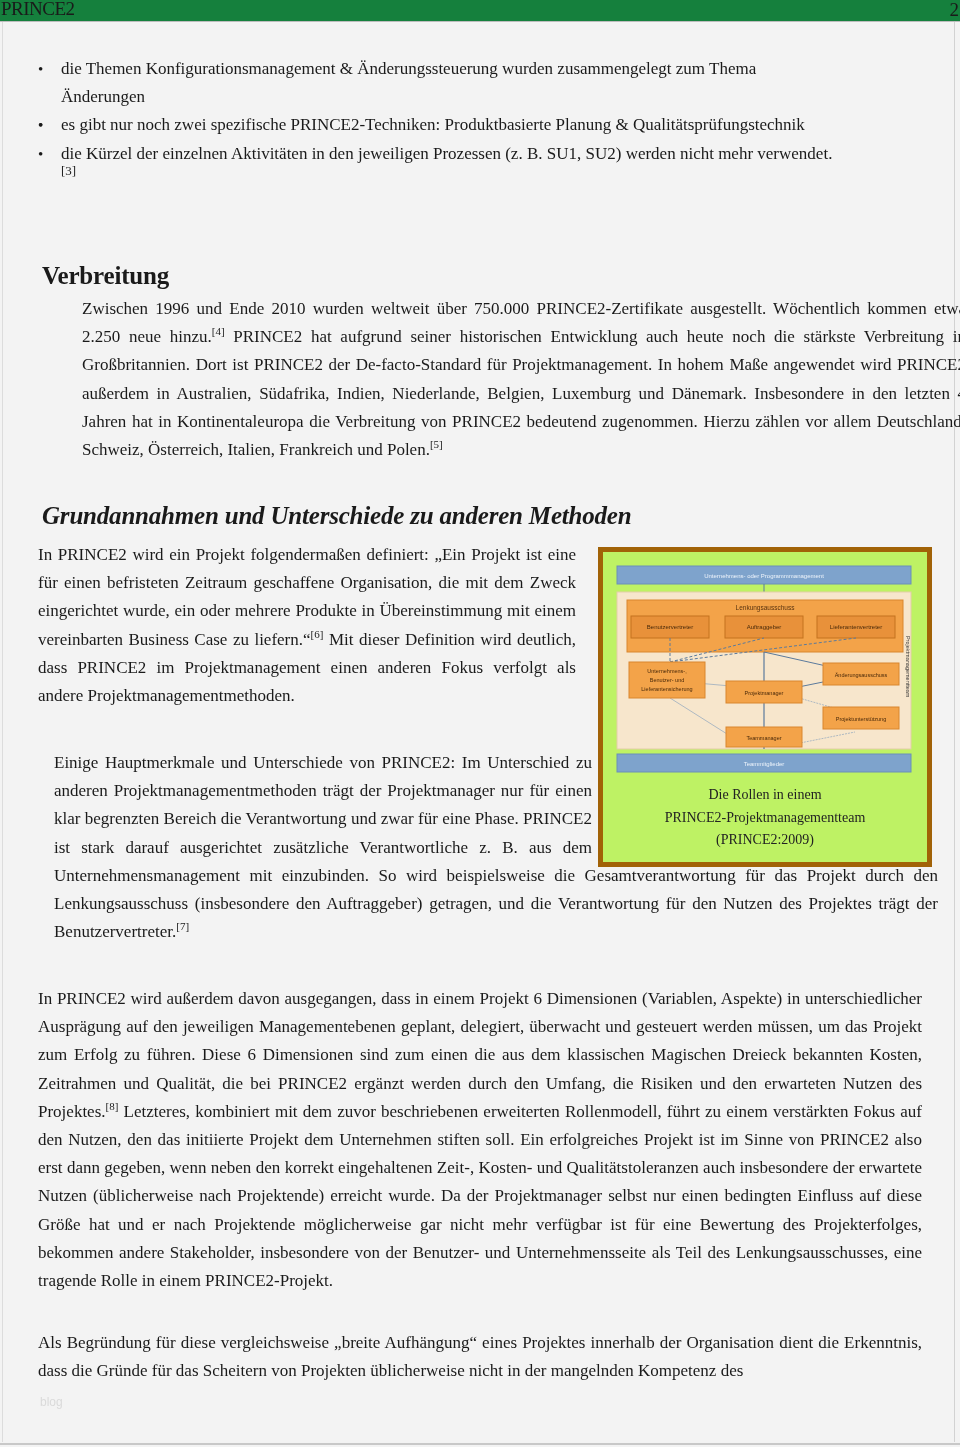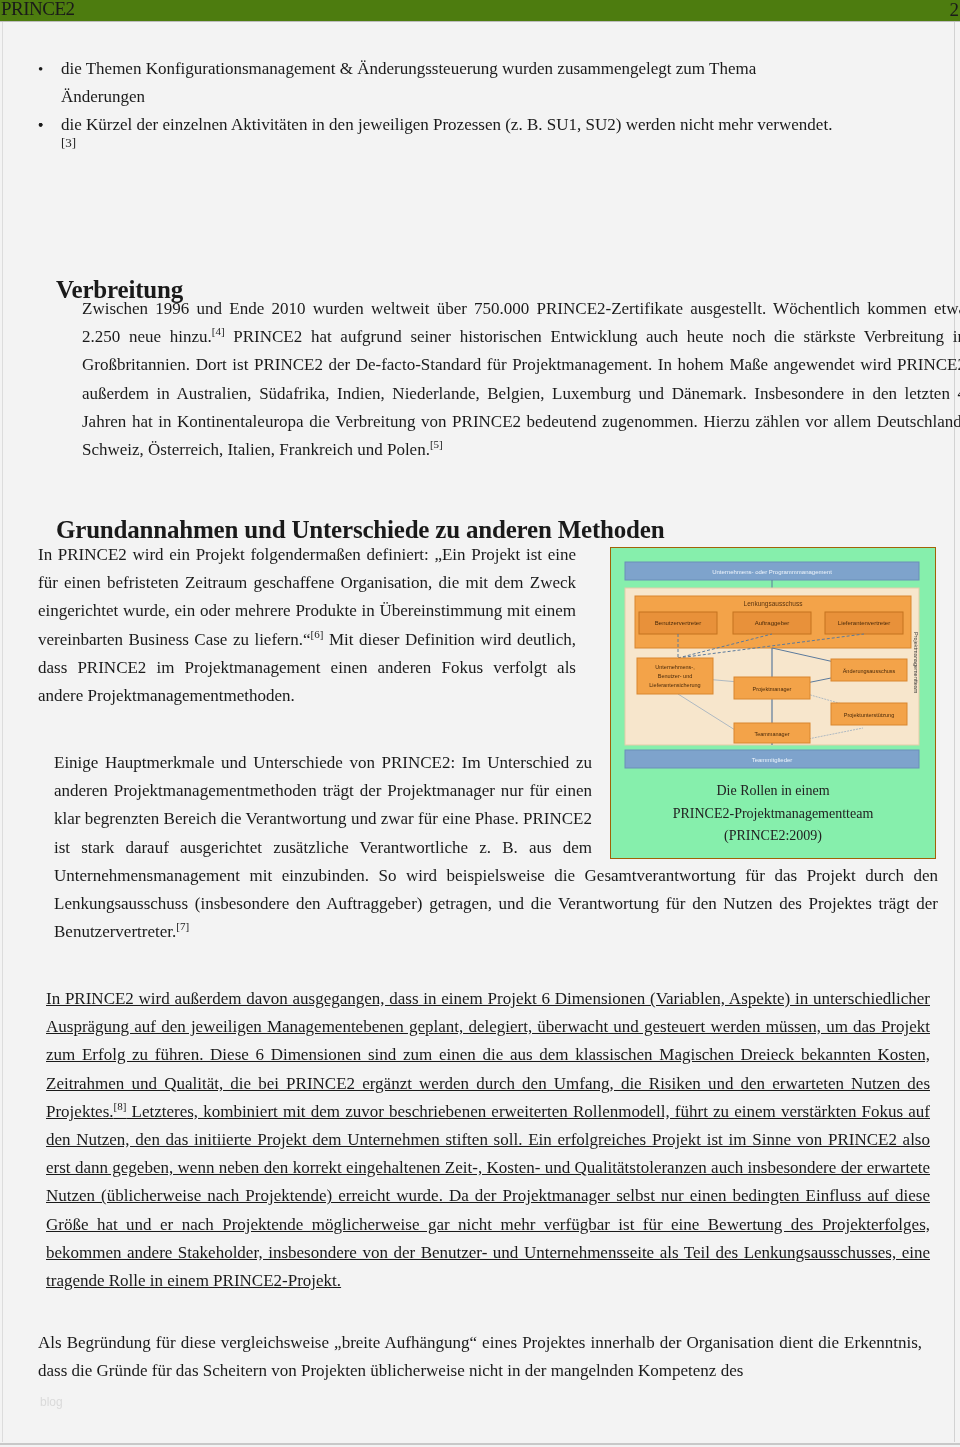--- a/index.html
+++ b/index.html
@@ -6,21 +6,21 @@
   body {
     width: 960px; height: 1447px; overflow: hidden;
     background: #f3f3f3;
     font-family: "Liberation Serif", "DejaVu Serif", serif;
     color: #1a1a1a;
     position: relative;
   }
   .page-header {
     position: absolute; left: 0; top: 0; width: 960px; height: 21px;
     border-bottom: 1px solid #bdbdbd;
-    background: #4d7c0f;
+    background: #15803d;
   }
   .page-header .title {
     position: absolute; left: 1px; top: -2px; font-size: 19px; letter-spacing: -0.5px;
   }
   .page-header .pnum {
     position: absolute; right: 1px; top: -1px; font-size: 19px;
   }
   .frame-right {
     position: absolute; right: 5px; top: 22px; width: 1px; height: 1420px; background: #d2d2d2;
   }
@@ -36,36 +36,36 @@
   }
   ul.bullets { list-style: none; margin: 0; padding: 0; }
   ul.bullets li { position: relative; padding-left: 23px; }
   ul.bullets li .dot {
     position: absolute; left: 0; top: 0; font-size: 15px;
   }
   sup { font-size: 11px; line-height: 0; vertical-align: 7px; }
   .ref-block { font-size: 13px; line-height: 14px; display: block; margin-top: -4px; }
   h2 {
     font-family: "Liberation Serif", serif;
-    font-weight: bold; font-size: 25px; margin: 18px; line-height: 30px;
+    font-weight: bold; font-size: 25px; margin: 4px; line-height: 30px;
     letter-spacing: -0.2px;
   }
   p { margin: 0; text-align: justify; }
   .h-verb { position: absolute; top: 202px; left: 0; }
   .p-verb { position: absolute; top: 240px; left: 12px; width: 884px; margin-left: 32px; }
-  .h-grund { position: absolute; top: 442px; left: 0; }
+  .h-grund { position: absolute; top: 442px; left: 0; font-style: italic; }
   .p-def { position: absolute; top: 486px; left: 0; width: 538px; }
   .p-haupt { position: absolute; top: 694px; left: 16px; width: 884px; }
   .p-haupt .narrow { width: 538px; }
-  .p-dim { position: absolute; top: 930px; left: 8px; width: 884px; text-decoration: underline; }
+  .p-dim { position: absolute; top: 930px; left: 0; width: 884px; }
   .p-als { position: absolute; top: 1274px; left: 0; width: 884px; }
 
   .figure {
     position: absolute; left: 598px; top: 547px; width: 324px; height: 310px;
-    background: #86efac; border: 1px solid #a16207; margin-left: 12px;
+    background: #bef264; border: 5px solid #a16207;
   }
   .figure .diagram { position: absolute; left: 12px; top: 12px; width: 298px; height: 212px; }
   .figure .caption {
     position: absolute; left: 0; top: 232px; width: 324px; text-align: center;
     font-size: 14px; line-height: 22.5px; color: #222;
   }
   .watermark {
     position: absolute; left: 40px; top: 1395px; font-size: 12px; color: #dadada;
     font-family: "Liberation Sans", sans-serif;
   }
@@ -86,20 +86,21 @@
     <li>
       <span class="dot">•</span>
       <span>die Themen Konfigurationsmanagement &amp; Änderungssteuerung wurden zusammengelegt zum Thema</span><br>
       <span>Änderungen</span>
     </li>
     <li>
       <span class="dot">•</span>
     </li>
     <li>
       <span class="dot">•</span>
+      <span>es gibt nur noch zwei spezifische PRINCE2-Techniken: Produktbasierte Planung &amp; Qualitätsprüfungstechnik</span>
     </li>
     <li>
       <span class="dot">•</span>
       <span>die Kürzel der einzelnen Aktivitäten in den jeweiligen Prozessen (z. B. SU1, SU2) werden nicht mehr verwendet.</span>
       <span class="ref-block">[3]</span>
     </li>
   </ul>
 
   <h2 class="h-verb">Verbreitung</h2>
   <p class="p-verb"><span>Zwischen 1996 und Ende 2010 wurden weltweit über 750.000 PRINCE2-Zertifikate ausgestellt. Wöchentlich kommen etwa 2.250 neue hinzu.</span><sup>[4]</sup><span> PRINCE2 hat aufgrund seiner historischen Entwicklung auch heute noch die stärkste Verbreitung in Großbritannien. Dort ist PRINCE2 der De-facto-Standard für Projektmanagement. In hohem Maße angewendet wird PRINCE2 außerdem in Australien, Südafrika, Indien, Niederlande, Belgien, Luxemburg und Dänemark. Insbesondere in den letzten 4 Jahren hat in Kontinentaleuropa die Verbreitung von PRINCE2 bedeutend zugenommen. Hierzu zählen vor allem Deutschland, Schweiz, Österreich, Italien, Frankreich und Polen.</span><sup>[5]</sup></p>

